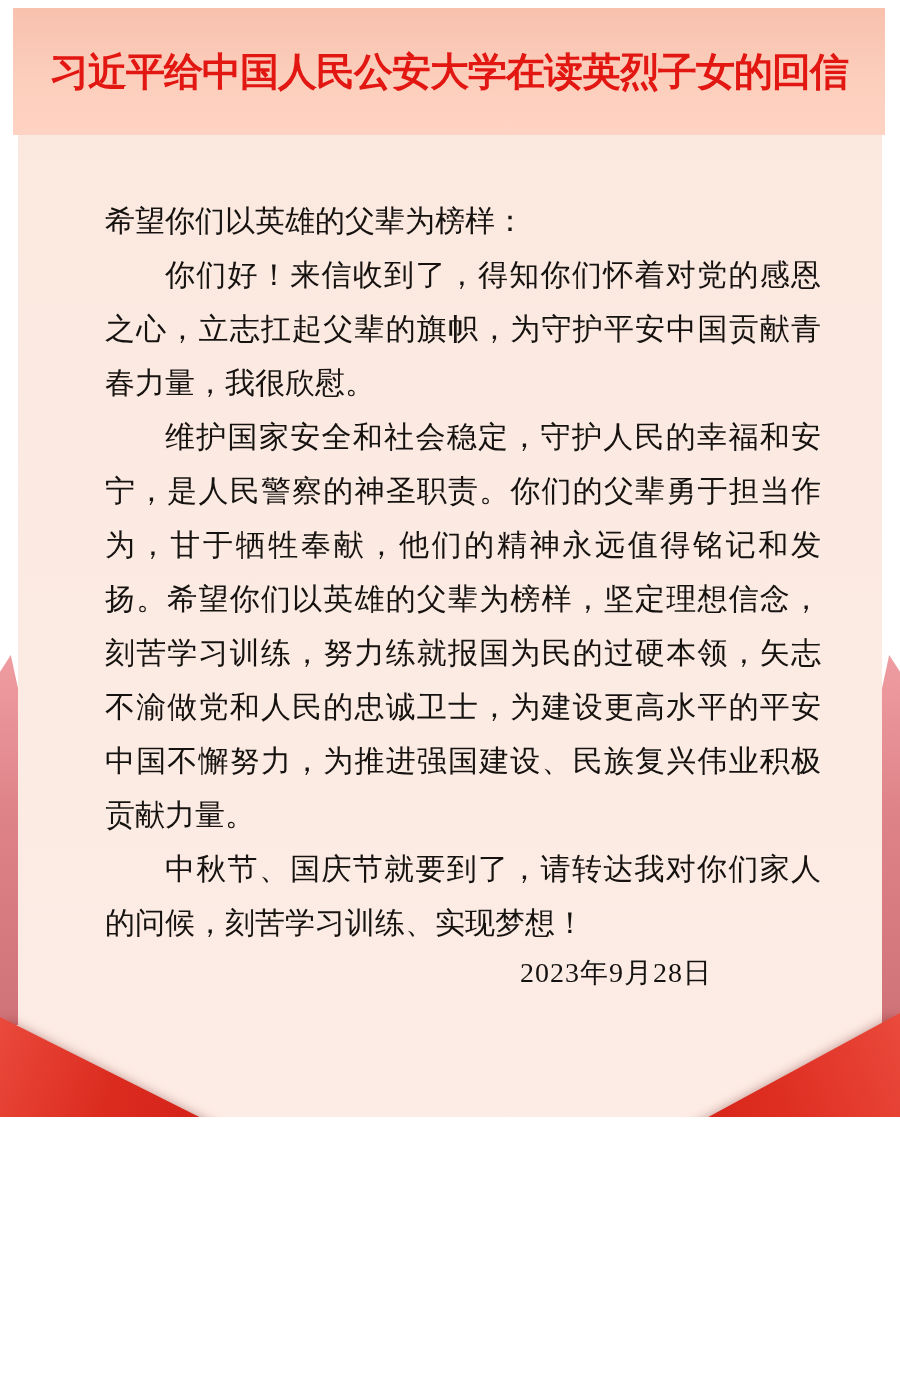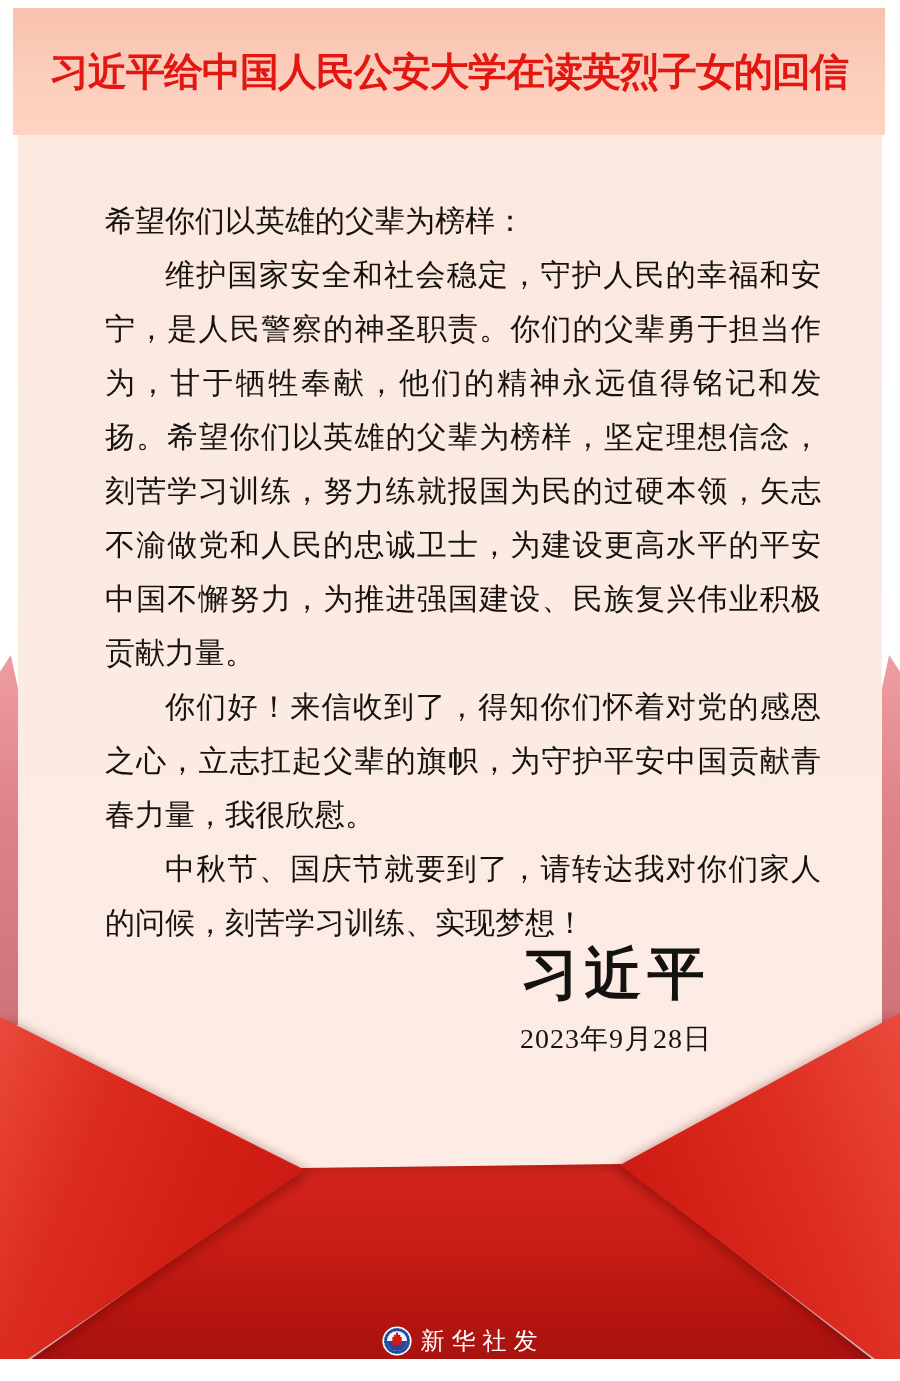--- a/index.html
+++ b/index.html
@@ -1,16 +1,16 @@
 <!DOCTYPE html>
 <html><head>
 <meta charset="utf-8">
 <style>
   html,body{margin:0;padding:0;background:#ffffff;}
-  .page{position:relative;width:900px;height:1359px;background:#ffffff;overflow:hidden;
+  .page{position:relative;width:900px;height:1117px;background:#ffffff;overflow:hidden;
         font-family:"Liberation Serif","DejaVu Serif",serif;}
 
   
   .banner{position:absolute;top:8px;left:13px;right:15px;height:127px;
           background:linear-gradient(180deg,#f8c1ae 0%,#fccfbd 60%,#ffd3c3 100%);
           display:flex;align-items:center;justify-content:center;}
   .banner h1{margin:0;font-family:"Liberation Sans","DejaVu Sans",sans-serif;
              font-size:39px;font-weight:900;letter-spacing:-1px;color:#e21712;white-space:nowrap;}
 
   
@@ -59,26 +59,25 @@
 
 <div class="page">
 
   <div class="banner">
     <h1>习近平给中国人民公安大学在读英烈子女的回信</h1>
   </div>
 
   <div class="paper">
     <div class="letter">
       <p>希望你们以英雄的父辈为榜样：</p>
+      <p class="indent">你们好！来信收到了，得知你们怀着对党的感恩之心，立志扛起父辈的旗帜，为守护平安中国贡献青春力量，我很欣慰。</p>
       <p class="indent">维护国家安全和社会稳定，守护人民的幸福和安宁，是人民警察的神圣职责。你们的父辈勇于担当作为，甘于牺牲奉献，他们的精神永远值得铭记和发扬。希望你们以英雄的父辈为榜样，坚定理想信念，刻苦学习训练，努力练就报国为民的过硬本领，矢志不渝做党和人民的忠诚卫士，为建设更高水平的平安中国不懈努力，为推进强国建设、民族复兴伟业积极贡献力量。</p>
-      <p class="indent">你们好！来信收到了，得知你们怀着对党的感恩之心，立志扛起父辈的旗帜，为守护平安中国贡献青春力量，我很欣慰。</p>
       <p class="indent">中秋节、国庆节就要到了，请转达我对你们家人的问候，刻苦学习训练、实现梦想！</p>
     </div>
     <div class="sign-block">
-      <div class="sig-name">习近平</div>
       <div class="sig-date">2023年9月28日</div>
     </div>
   </div>
 
   <div class="rose left"></div>
   <div class="rose right"></div>
 
   <div class="flap-bottom"></div>
   <div class="flap-shadow-l">
     <div class="flap-left"></div>

